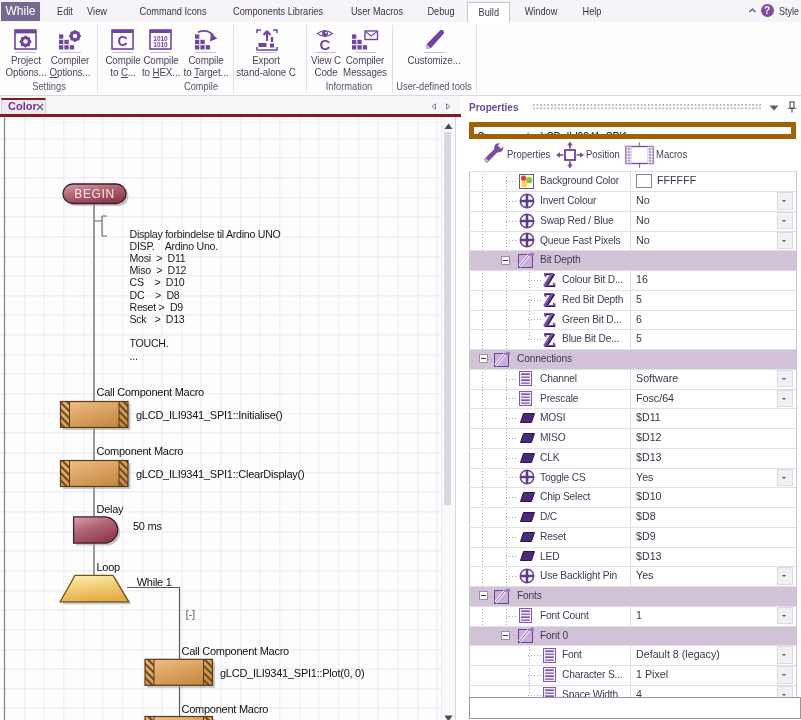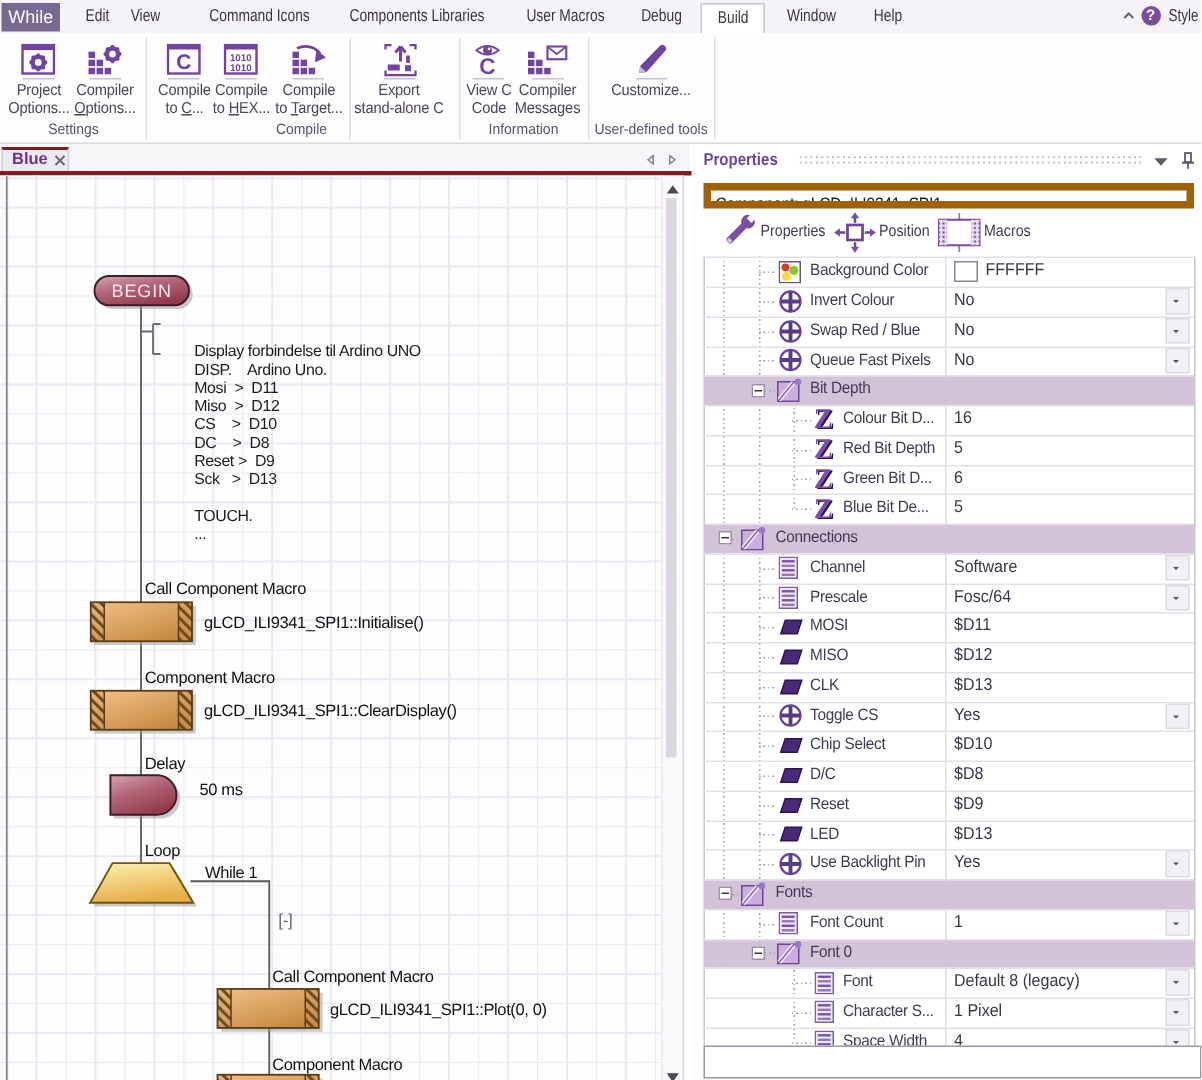--- a/index.html
+++ b/index.html
@@ -142,21 +142,21 @@
 <div class="rtx" style="left:150.5px;top:66.5px">to <u>T</u>arget...</div>
 <div class="rtx" style="left:211px;top:55px">Export</div>
 <div class="rtx" style="left:211px;top:66.5px">stand-alone C</div>
 <div class="rtx" style="left:270.5px;top:55px">View C</div>
 <div class="rtx" style="left:270.5px;top:66.5px">Code</div>
 <div class="rtx" style="left:310px;top:55px">Compiler</div>
 <div class="rtx" style="left:310px;top:66.5px">Messages</div>
 <div class="rtx" style="left:379px;top:55px">Customize...</div>
 <div class="ab" style="left:0;top:96px;width:460px;height:18px;background:#f6f5f8"></div>
 <div class="ab" style="left:1px;top:98px;width:45px;height:16px;background:#eceaf0;border-left:1px solid #d5d0da;border-right:1px solid #d5d0da;border-top:2.5px solid #7b2020;box-sizing:border-box"></div>
-<div class="ab" style="left:8px;top:99px;font-size:11px;font-weight:bold;color:#70308c;line-height:15px">Blue</div>
+<div class="ab" style="left:8px;top:99px;font-size:11px;font-weight:bold;color:#70308c;line-height:15px">Color</div>
 <svg class="ab" style="left:36px;top:103px" width="8" height="8" viewBox="0 0 8 8">
     <path d="M1 1 L7 7 M7 1 L1 7" stroke="#6a6472" stroke-width="1.3"></path>
   </svg>
 <svg class="ab" style="left:430px;top:102.5px" width="22" height="7" viewBox="0 0 22 7">
     <path d="M5.5 0.8 L2 3.5 L5.5 6.2 Z M16.5 0.8 L20 3.5 L16.5 6.2 Z" fill="none" stroke="#8a8494" stroke-width="1"></path>
   </svg>
 <div class="ab" style="left:0;top:114px;width:460.5px;height:3px;background:#7b2020"></div>
 <div class="ab" style="left:0;top:117px;width:440.5px;height:603px;background-color:#fdfdfe;
 background-image:repeating-linear-gradient(to right,#eae8f3 0 1px,transparent 1px 19.65px),
 repeating-linear-gradient(to bottom,#eae8f3 0 1px,transparent 1px 19.65px);

